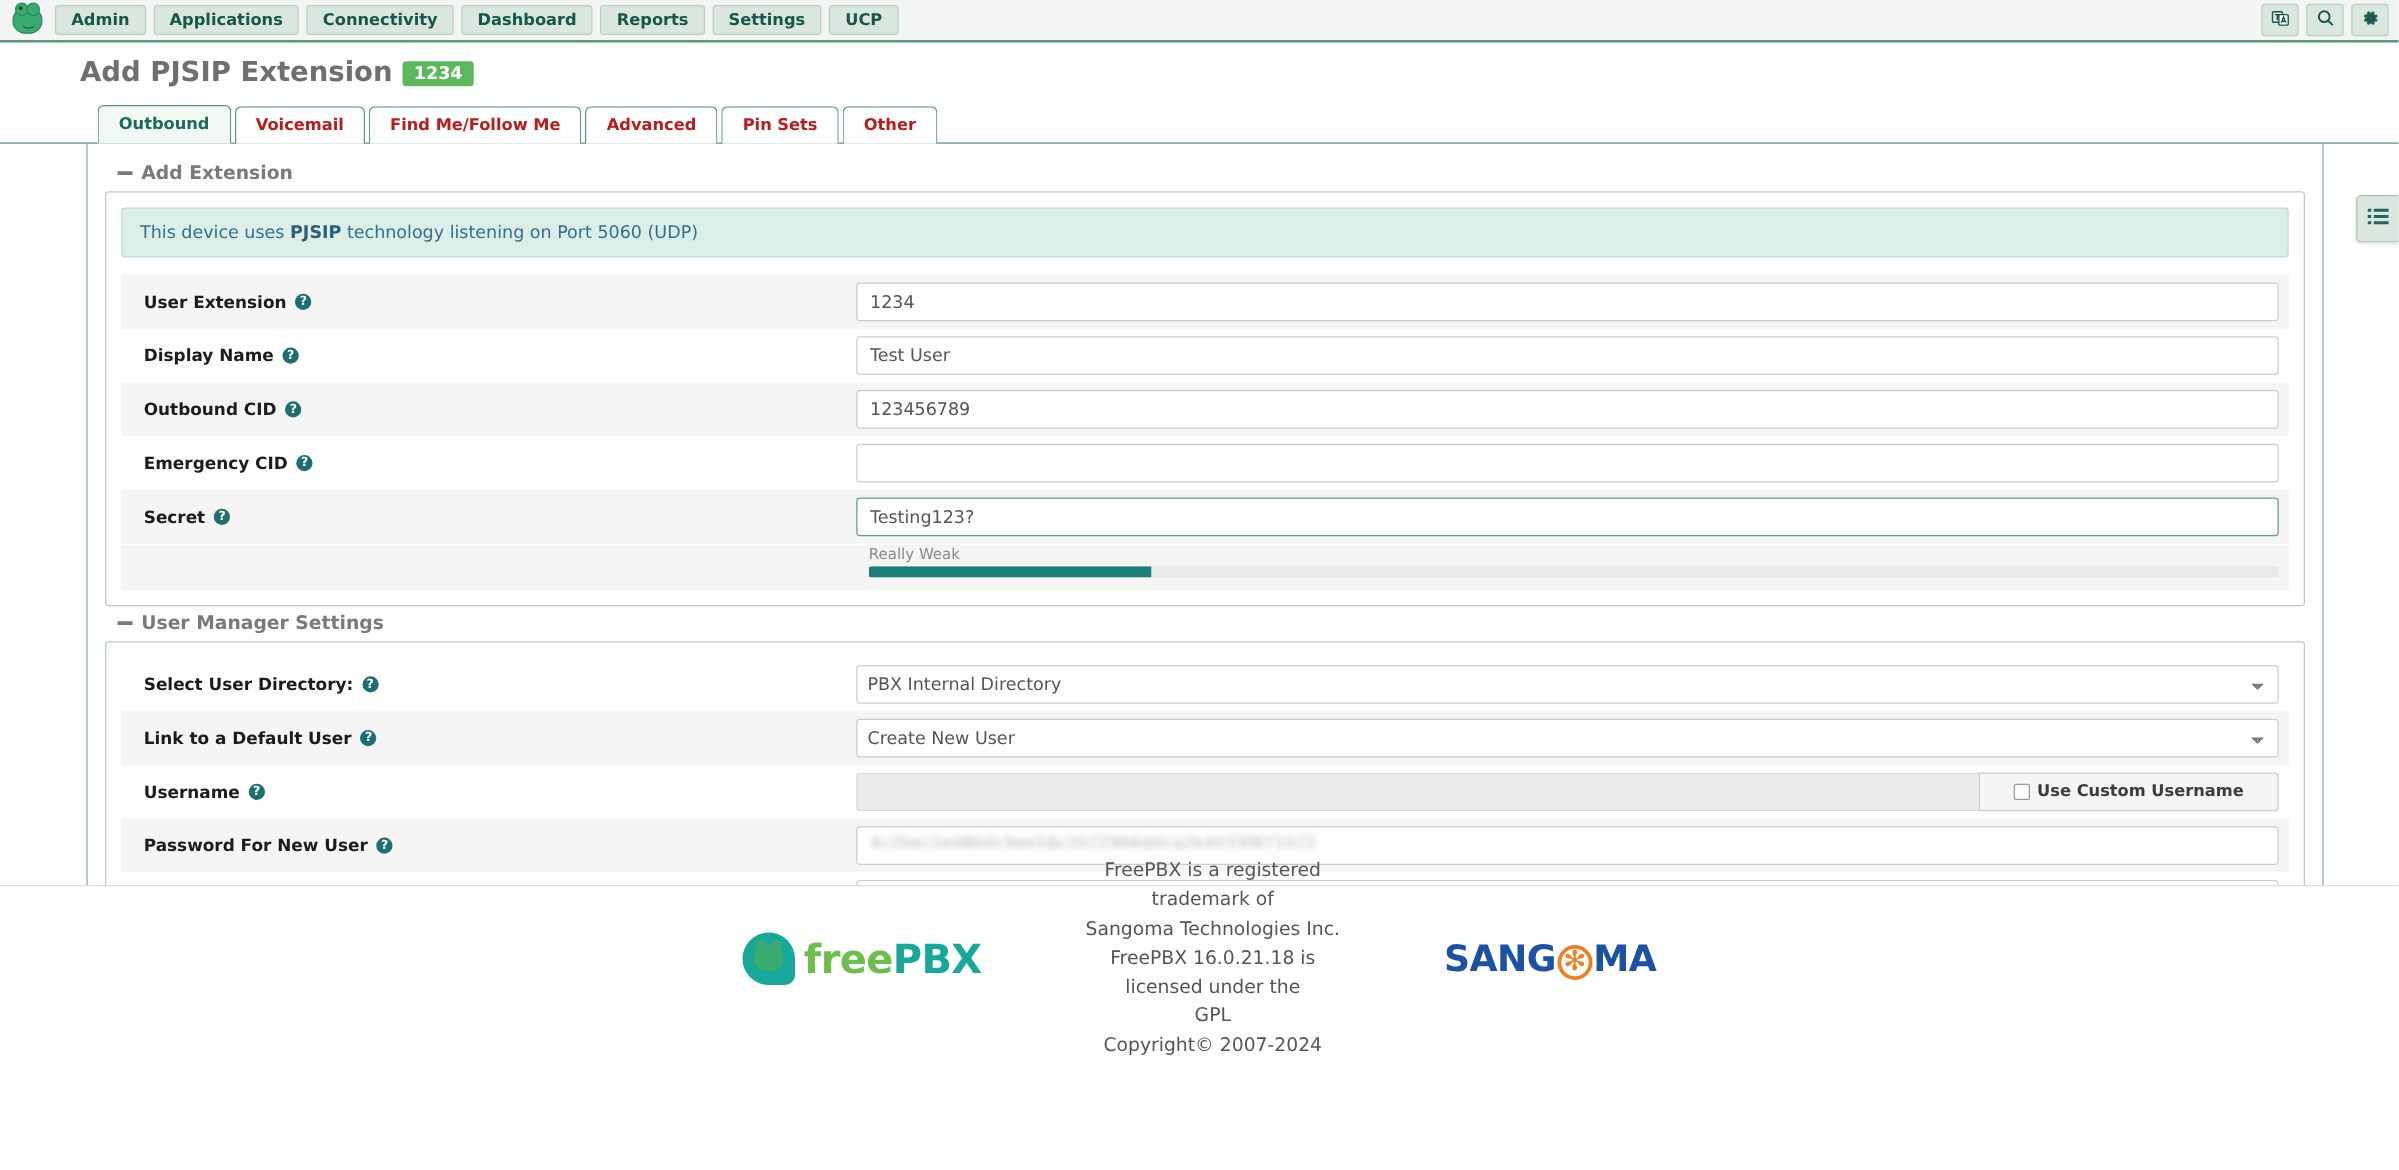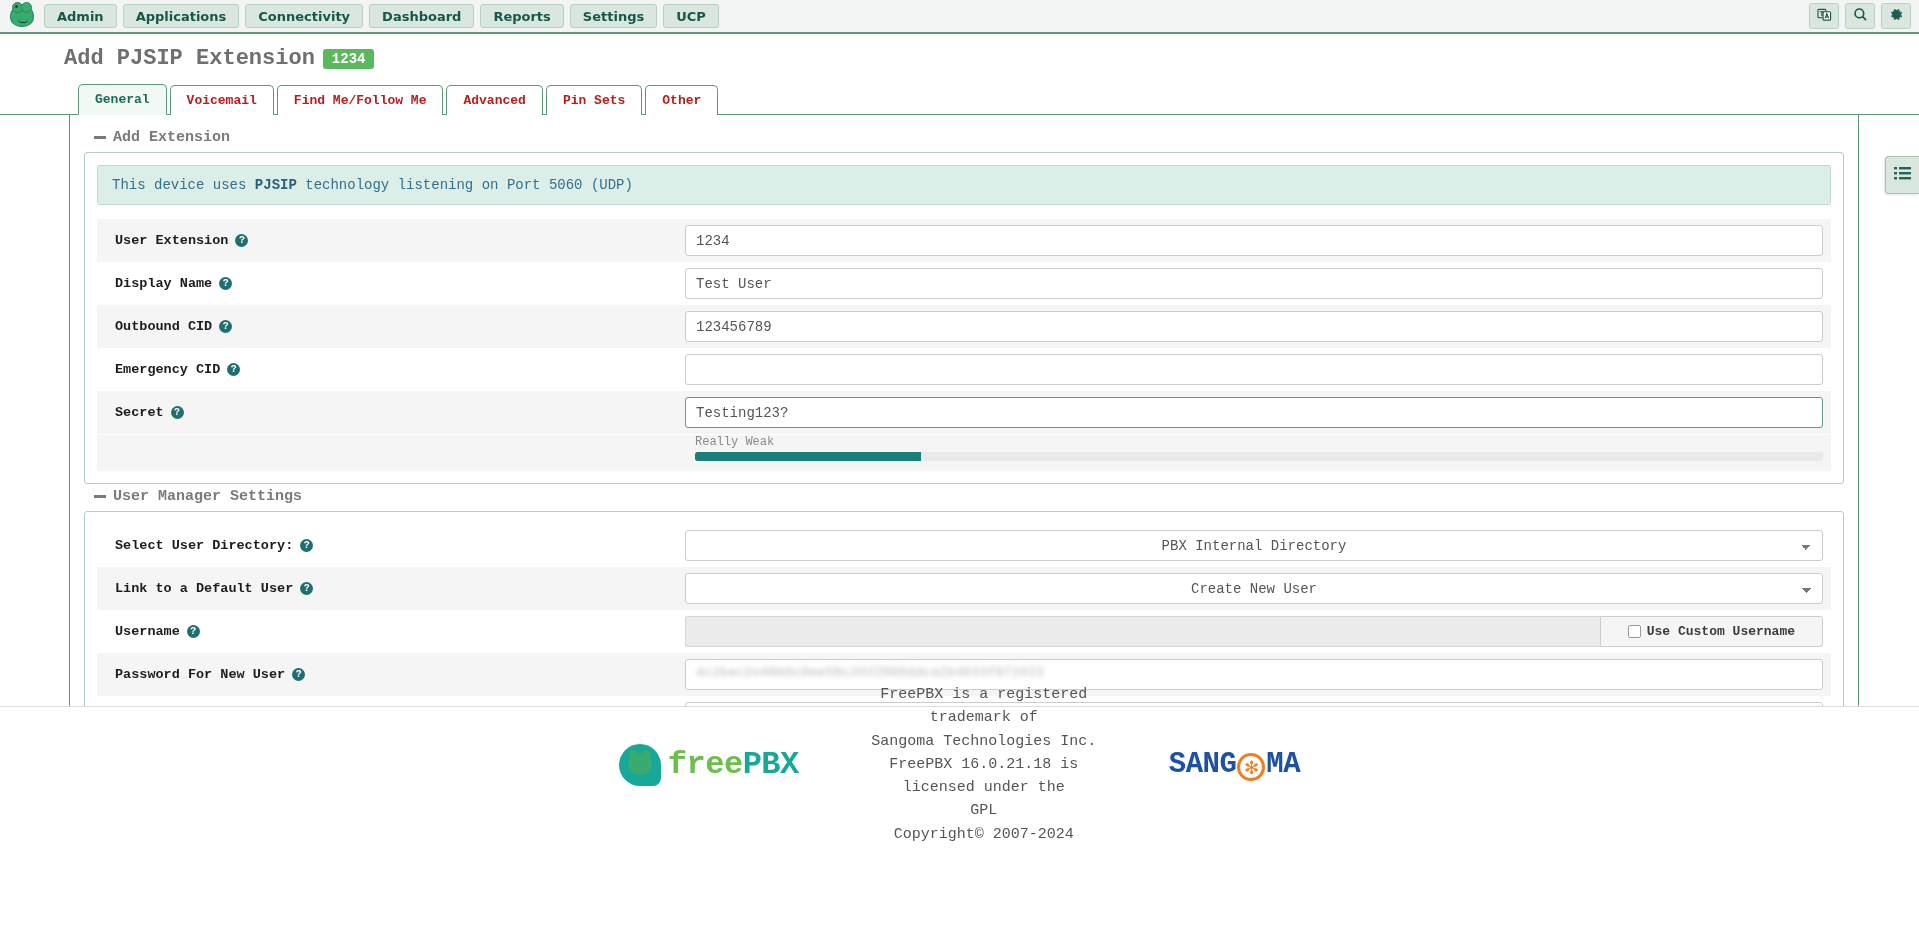--- a/index.html
+++ b/index.html
@@ -51,21 +51,21 @@
     position:absolute; right:8px; top:3px;
     display:flex; gap:6px; align-items:center;
   }
   .iconbtn {
     width:30px; height:26px; display:flex; align-items:center; justify-content:center;
     background:#d9e7de; border:1px solid #b9cfc2; border-radius:3px;
     cursor:pointer; color:#16574a;
   }
 
   
-  .page { padding:0 0 0 0; position:relative;font-family:Liberation Mono, monospace; }
+  .page { padding:0 0 0 0; position:relative; }
   .page-title {
     font-size:22px; font-weight:bold; color:#6f6f6f;
     padding:12px 0 6px 64px; display:flex; align-items:center; gap:8px;
   }
   .badge {
     background:#5cb85c; color:#fff; font-size:14px; font-weight:bold;
     padding:3px 9px; border-radius:3px; line-height:1;
     display:inline-block;
   }
 
@@ -144,21 +144,20 @@
     width:100%; height:31px; padding:4px 8px;
     border:1px solid #ccc; border-radius:3px;
     font-family:inherit; font-size:14px; color:#555; background:#fff;
     -webkit-appearance:none; appearance:none;
     background-image:
       linear-gradient(45deg, transparent 50%, #777 50%),
       linear-gradient(135deg, #777 50%, transparent 50%);
     background-position: calc(100% - 16px) 14px, calc(100% - 11px) 14px;
     background-size: 5px 5px, 5px 5px;
     background-repeat:no-repeat;
-    text-align:center;
   }
 
   .pw-meter-row { padding:0 8px 10px 8px; background:#f5f5f5; }
   .pw-inner { margin-left:580px; padding-left:10px; }
   .pw-label { font-size:12px; color:#8a8a8a; margin:1px 0 3px 0; }
   .pw-track { height:9px; background:#e9e9e9; border-radius:2px; width:100%; overflow:hidden; }
   .pw-fill { height:100%; background:#1b7f79; border-radius:2px 0 0 2px; }
 
   .blurtext {
     color:#b5b5b5; filter:blur(2.6px); font-size:13px;
@@ -305,21 +304,21 @@
 </div>
 
 <div class="page">
 
   <div class="page-title">
     <span>Add PJSIP Extension</span>
     <span class="badge">1234</span>
   </div>
 
   <div class="tabs">
-    <div class="tab active">General</div>
+    <div class="tab active">Outbound</div>
     <div class="tab">Voicemail</div>
     <div class="tab">Find Me/Follow Me</div>
     <div class="tab">Advanced</div>
     <div class="tab">Pin Sets</div>
     <div class="tab">Other</div>
   </div>
 
   <div class="panel-wrap">
   <div class="panel">
 

